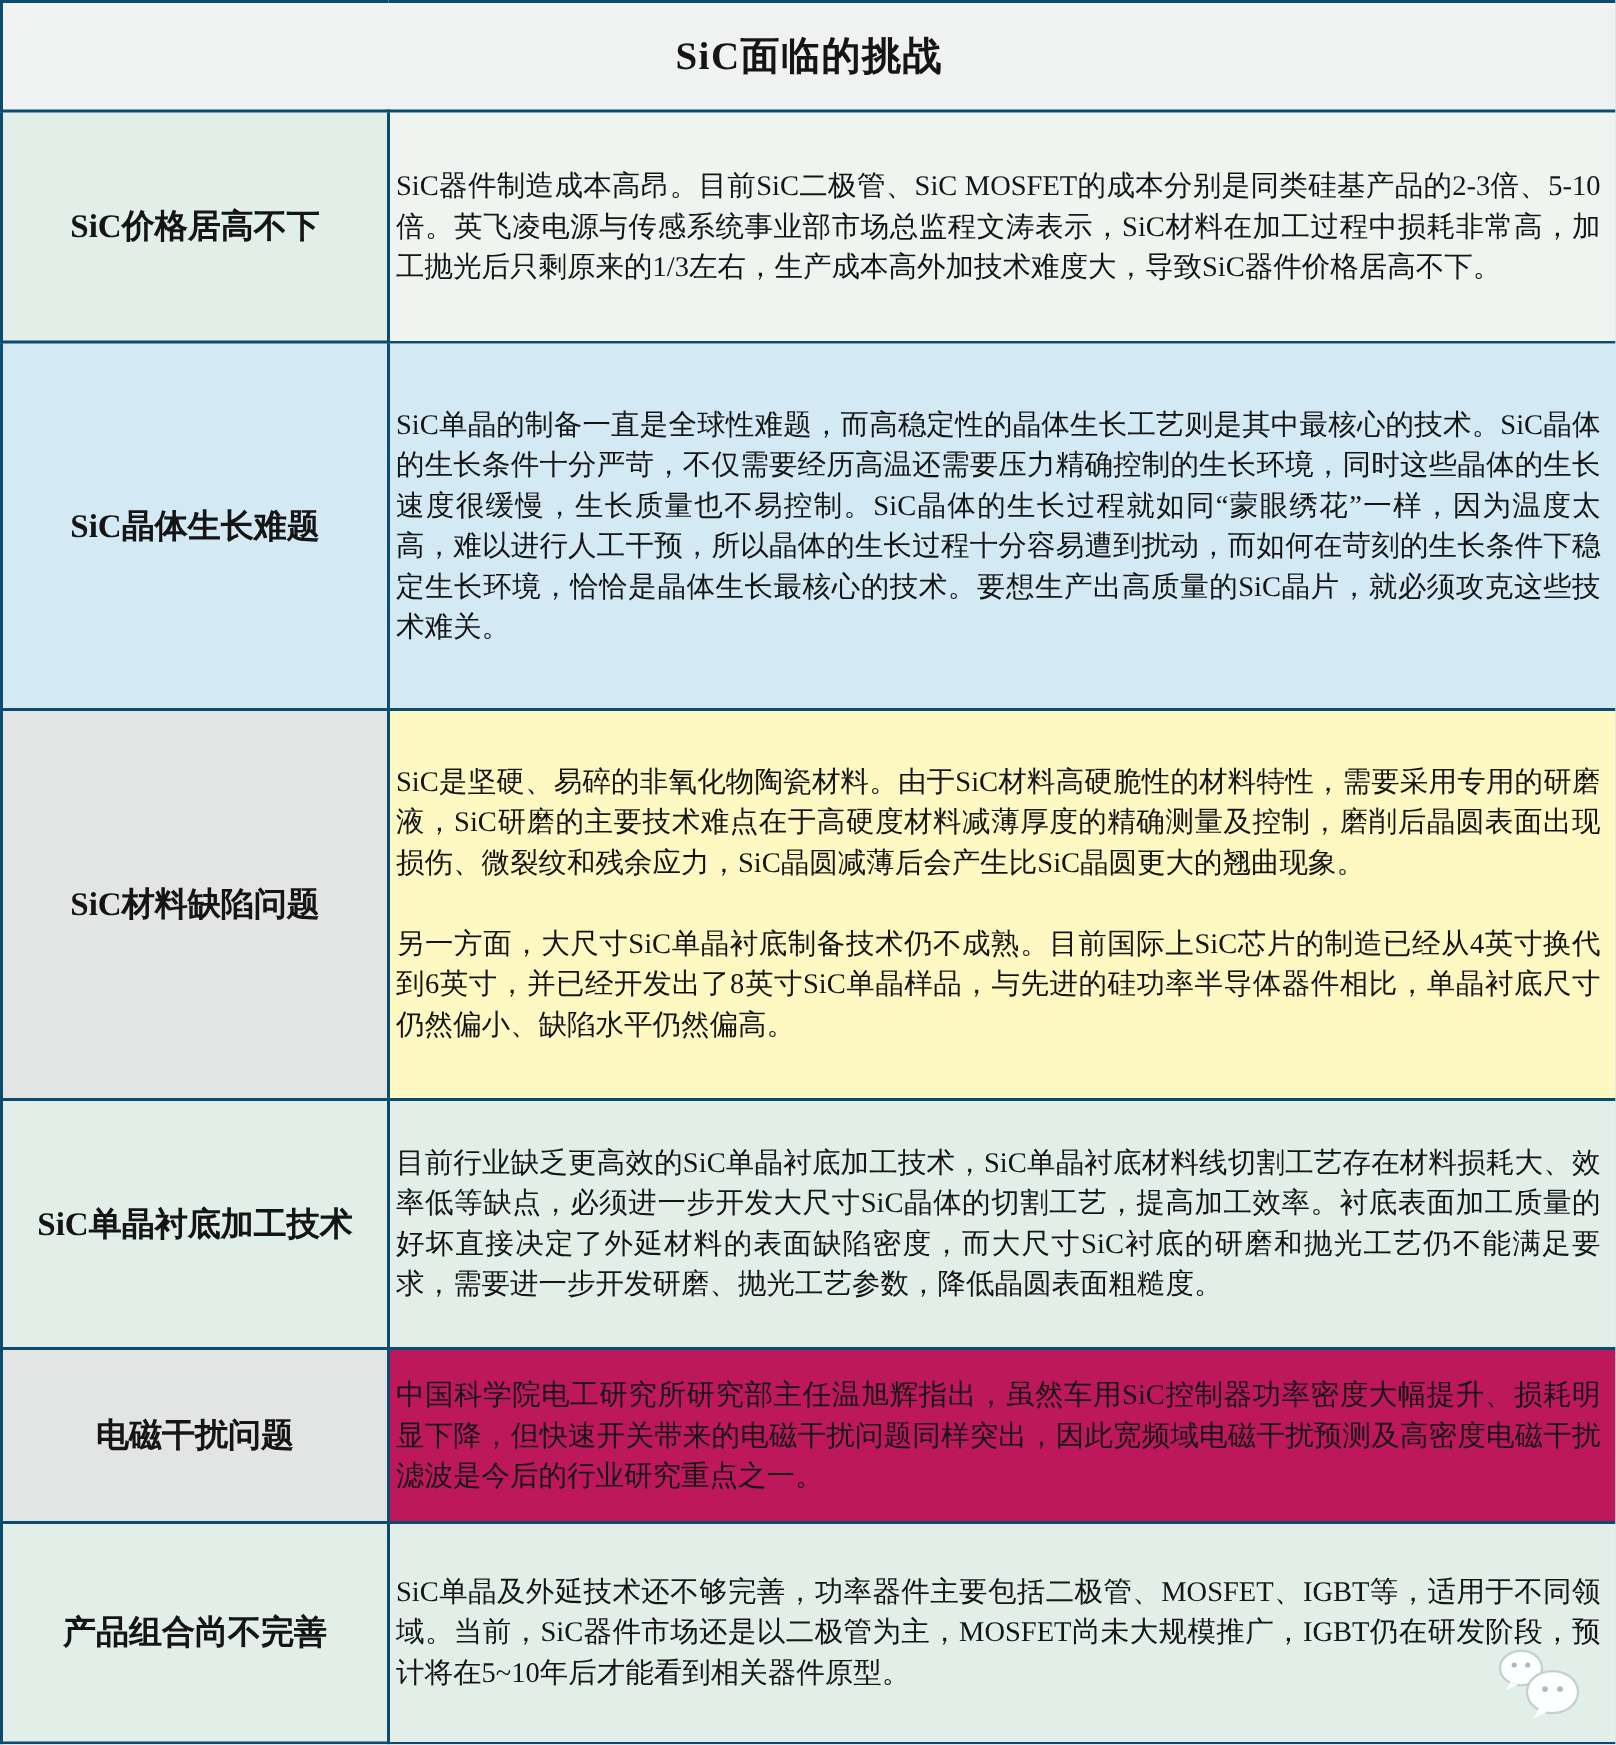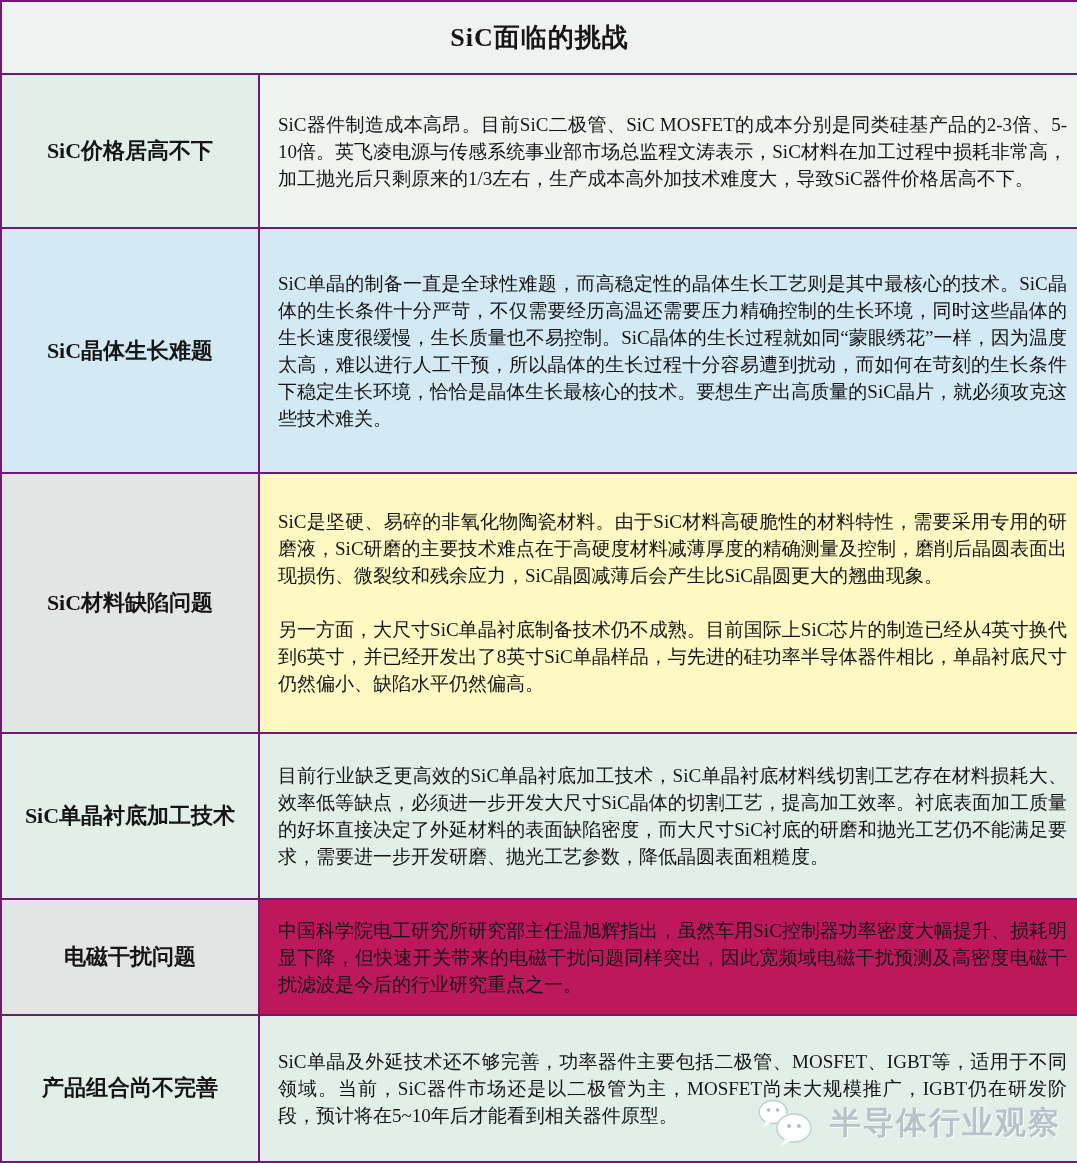--- a/index.html
+++ b/index.html
@@ -13,40 +13,40 @@
     box-sizing:border-box;
   }
   table.challenges{
     border-collapse:collapse;
     table-layout:fixed;
     width:1077px;height:1163px;
   }
   table.challenges col.c-label{width:258px;}
   table.challenges col.c-content{width:819px;}
   th,td{
-    border:2px solid #701a75;
+    border:2px solid #0c4a6e;
     box-sizing:border-box;
     vertical-align:middle;
   }
   .title-cell{
     height:73px;
     text-align:center;
     font-size:26px;
     font-weight:bold;
     letter-spacing:1px;
   }
   .label-cell{
     text-align:center;
     font-weight:bold;
     font-size:22px;
     line-height:30px;
     padding:0 16px;
   }
   .content-cell{
-    padding:6px 10px 6px 18px;
+    padding:6px 10px 6px 4px;
     font-size:19px;
     line-height:27px;
     text-align:justify;
     text-justify:inter-ideograph;
     position:relative;
   }
   .content-cell p{margin:0;}
   .content-cell p + p{margin-top:27px;}
   .watermark{
     position:absolute;
@@ -129,15 +129,14 @@
         <ellipse cx="38" cy="31" rx="17" ry="14"></ellipse>
         <path d="M29 42 L25 49 L35 44 Z" stroke="none"></path>
       </g>
       <g fill="#aeb9bf">
         <circle cx="12.5" cy="13" r="1.7"></circle>
         <circle cx="21.5" cy="13" r="1.7"></circle>
         <circle cx="33" cy="29" r="1.9"></circle>
         <circle cx="43" cy="29" r="1.9"></circle>
       </g>
     </svg>
-    <span class="wm-text" style="color: rgb(183, 195, 201);">半导体行业观察</span>
   </div>
 </div>
 
 </body></html>

